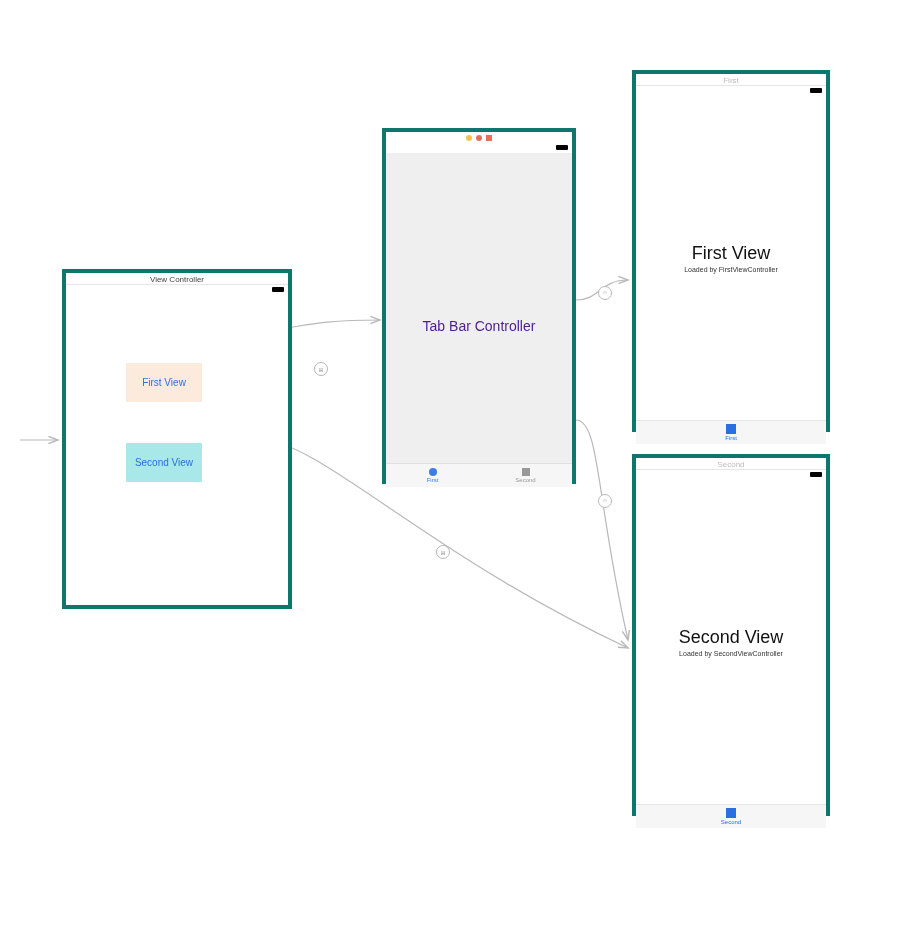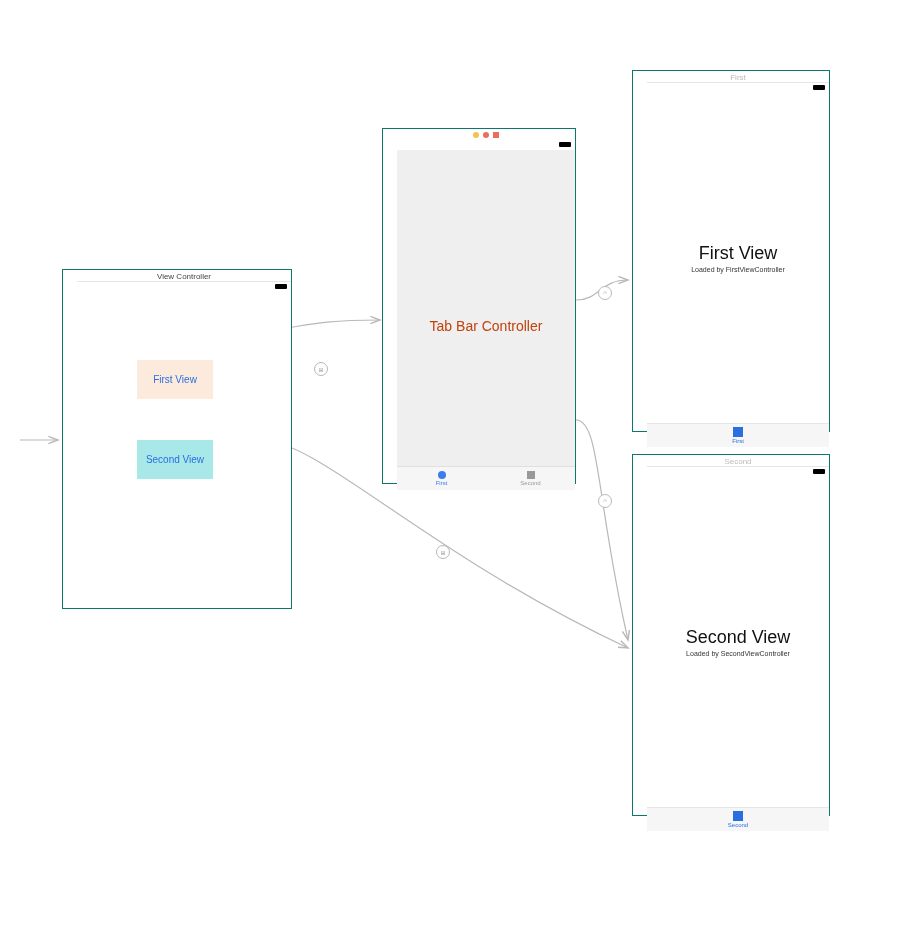--- a/index.html
+++ b/index.html
@@ -7,22 +7,21 @@
     width: 904px;
     height: 926px;
     background: #ffffff;
     font-family: -apple-system, "Helvetica Neue", Arial, sans-serif;
     position: relative;
     overflow: hidden;
   }
   .scene {
     position: absolute;
     background: #ffffff;
-    border: 1px solid #0f766e;
-    padding-left: 14px;
+    border: 4px solid #0f766e;
   }
   .scene-title {
     font-size: 8px;
     text-align: center;
     padding: 2px 0 0 0;
     color: #444;
     border-bottom: 1px solid #e6e6e6;
   }
   .scene-title.dim { color: #bbb; }
   .status-bar {
@@ -59,21 +58,21 @@
   .sq { width: 6px; height: 6px; background: #e86f5c; }
   .tab-body {
     background: #efefef;
     width: 100%;
     height: calc(100% - 38px);
     display: flex;
     align-items: center;
     justify-content: center;
   }
   .tab-body-label {
-    color: #c2410c;
+    color: #4c1d95;
     font-size: 14px;
     font-weight: 400;
     margin-top: 35px;
   }
   .tabbar {
     height: 24px;
     background: #f6f6f7;
     border-top: 1px solid #e0e0e0;
     display: flex;
   }

